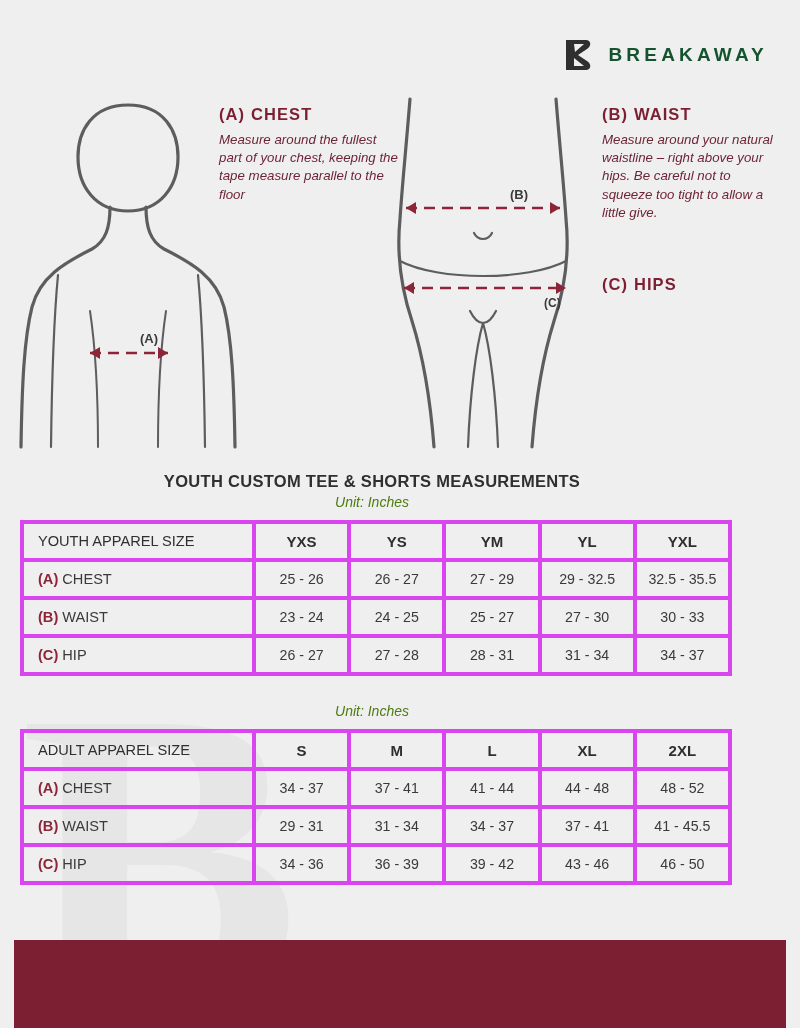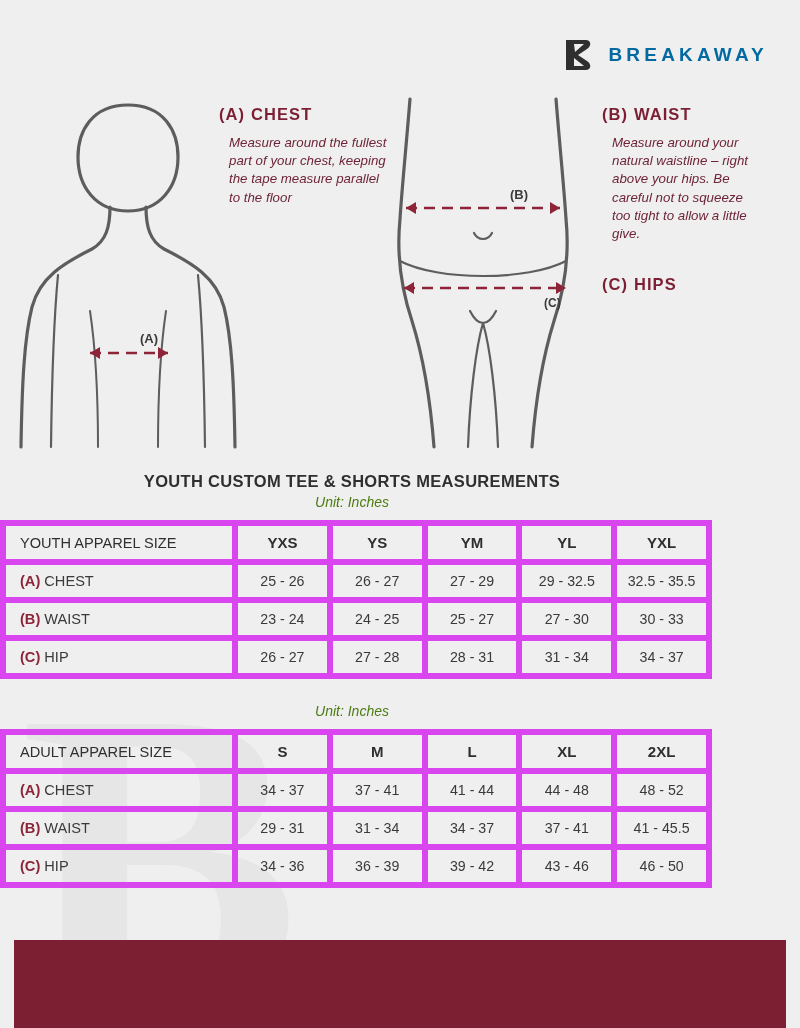--- a/index.html
+++ b/index.html
@@ -61,21 +61,21 @@
   }
   .brand-mark {
     width: 30px;
     height: 34px;
     position: relative;
   }
   .brand-name {
     font-size: 19px;
     font-weight: bold;
     letter-spacing: 4.2px;
-    color: #0369a1;
+    color: #14532d;
   }
   
   .illus {
     position: absolute;
     top: 95px;
     left: 0;
     width: 800px;
     height: 370px;
     z-index: 2;
   }
@@ -84,28 +84,28 @@
     font-weight: bold;
     letter-spacing: 1.1px;
     color: #7c1f32;
     margin: 0 0 7px 0;
   }
   .callout-body {
     font-size: 13.3px;
     line-height: 1.37;
     font-style: italic;
     color: #6e2436;
-    margin: 10px;
+    margin: 0;
   }
   .callout-a { position: absolute; left: 219px; top: 10px; width: 180px; }
   .callout-b { position: absolute; left: 602px; top: 10px; width: 172px; }
   .callout-c { position: absolute; left: 602px; top: 180px; width: 172px; }
 
   
-  .tbl-wrap { position: absolute; width: 704px; z-index: 3; }
+  .tbl-wrap { position: absolute; width: 704px; z-index: 3; margin-left: 20px; }
   .tbl-title {
     text-align: center;
     font-size: 16.5px;
     font-weight: bold;
     letter-spacing: 0.3px;
     color: #2f2f2f;
     margin: 0;
   }
   .tbl-unit {
     text-align: center;
@@ -115,21 +115,21 @@
     margin: 3px 0 10px 0;
   }
   table {
     border-collapse: collapse;
     width: 712px;
     margin: 0 auto;
     background: transparent;
     table-layout: fixed;
   }
   table td, table th {
-    border: 6px solid #d946ef;
+    border: 4px solid #d946ef;
     padding: 8px;
     height: 38px;
     text-align: center;
     font-size: 14.2px;
     font-weight: normal;
     color: #3a3a3a;
   }
   table thead th {
     font-size: 15px;
     font-weight: bold;

